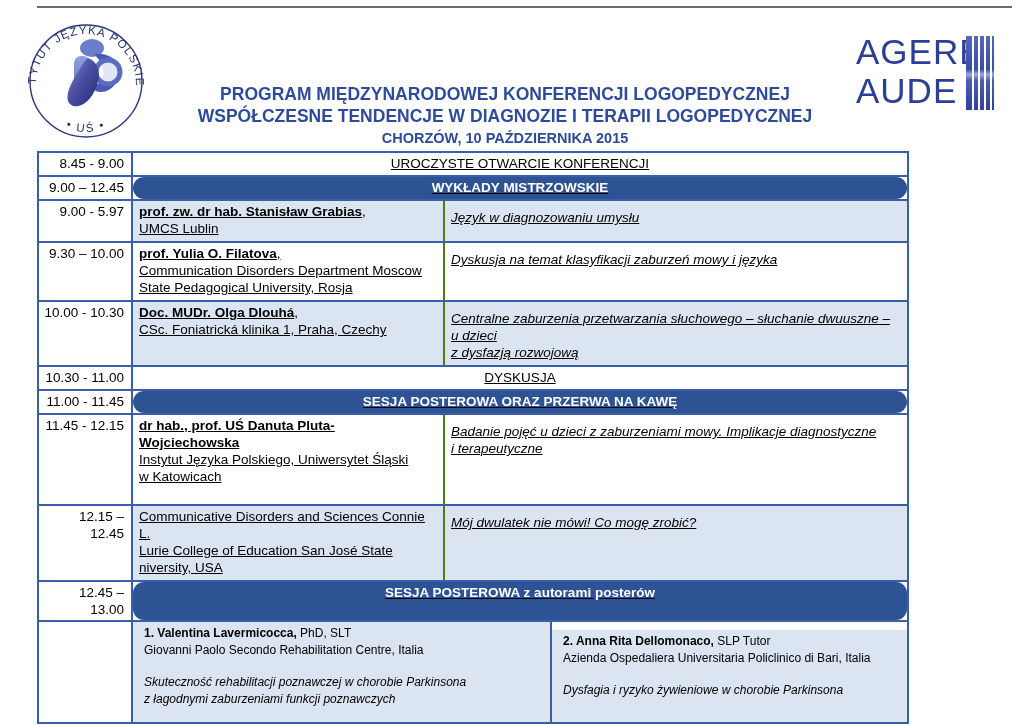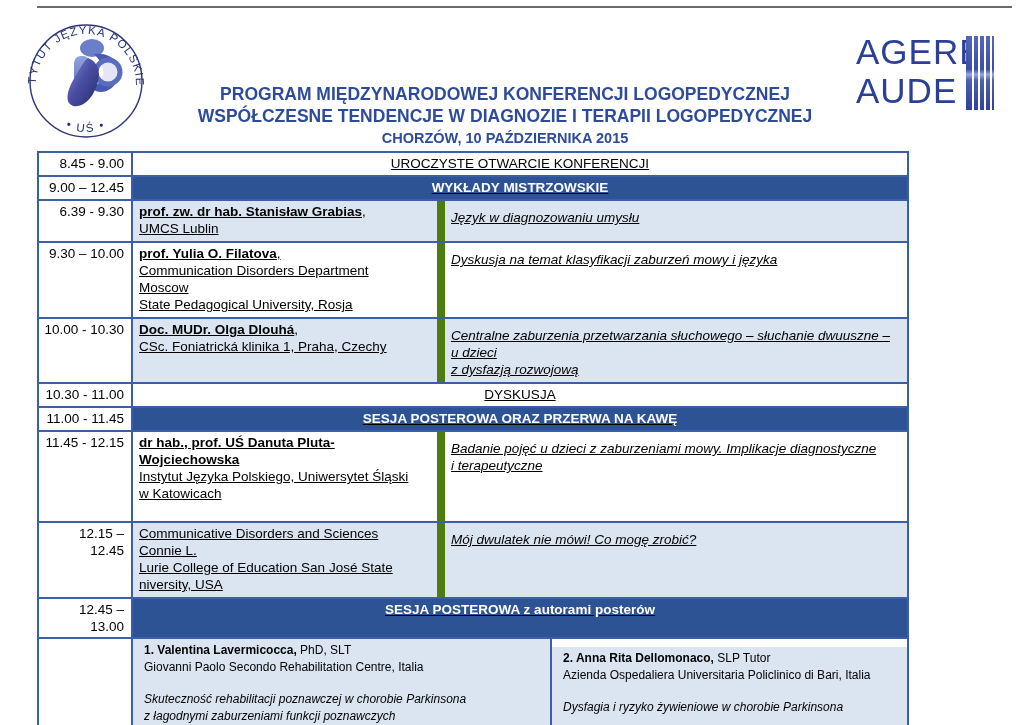--- a/index.html
+++ b/index.html
@@ -145,21 +145,21 @@
     box-sizing: border-box;
     display: flex;
     min-width: 0;
     text-decoration: underline;
   }
   .c-speaker {
     width: 312px;
     min-width: 312px;
     box-sizing: border-box;
     padding: 2px 18px 4px 6px;
-    border-right: 8px solid #4d7c0f;
+    border-right: 2px solid #4d7c0f;
     font-size: 13.5px;
     line-height: 17px;
   }
   .c-topic {
     flex: 1;
     box-sizing: border-box;
     padding: 8px 8px 4px 6px;
     font-size: 13.5px;
     line-height: 17px;
     font-style: italic;
@@ -174,20 +174,21 @@
     line-height: 17px;
   }
 
   .shaded .c-speaker,
   .shaded .c-topic { background: #dbe5f1; }
 
   .banner .c-full {
     background: #2e5395;
     color: #ffffff;
     font-weight: bold;
+    border-radius: 11px;
   }
   .plain-banner .c-full {
     background: #ffffff;
     color: #000000;
     font-weight: normal;
   }
 
   .nm { font-weight: bold; }
 
   
@@ -286,21 +287,21 @@
     </div>
 
     <div class="row banner">
       <div class="c-time">9.00 – 12.45</div>
       <div class="c-body">
         <div class="c-full">WYKŁADY MISTRZOWSKIE</div>
       </div>
     </div>
 
     <div class="row shaded">
-      <div class="c-time">6.39 - 9.30</div>
+      <div class="c-time">9.00 - 5.97</div>
       <div class="c-body">
         <div class="c-speaker">
           <div><span class="nm">prof. zw. dr hab. Stanisław Grabias</span><span>,</span></div>
           <div>UMCS Lublin</div>
         </div>
         <div class="c-topic">
           <div>Język w diagnozowaniu umysłu</div>
         </div>
       </div>
     </div>

